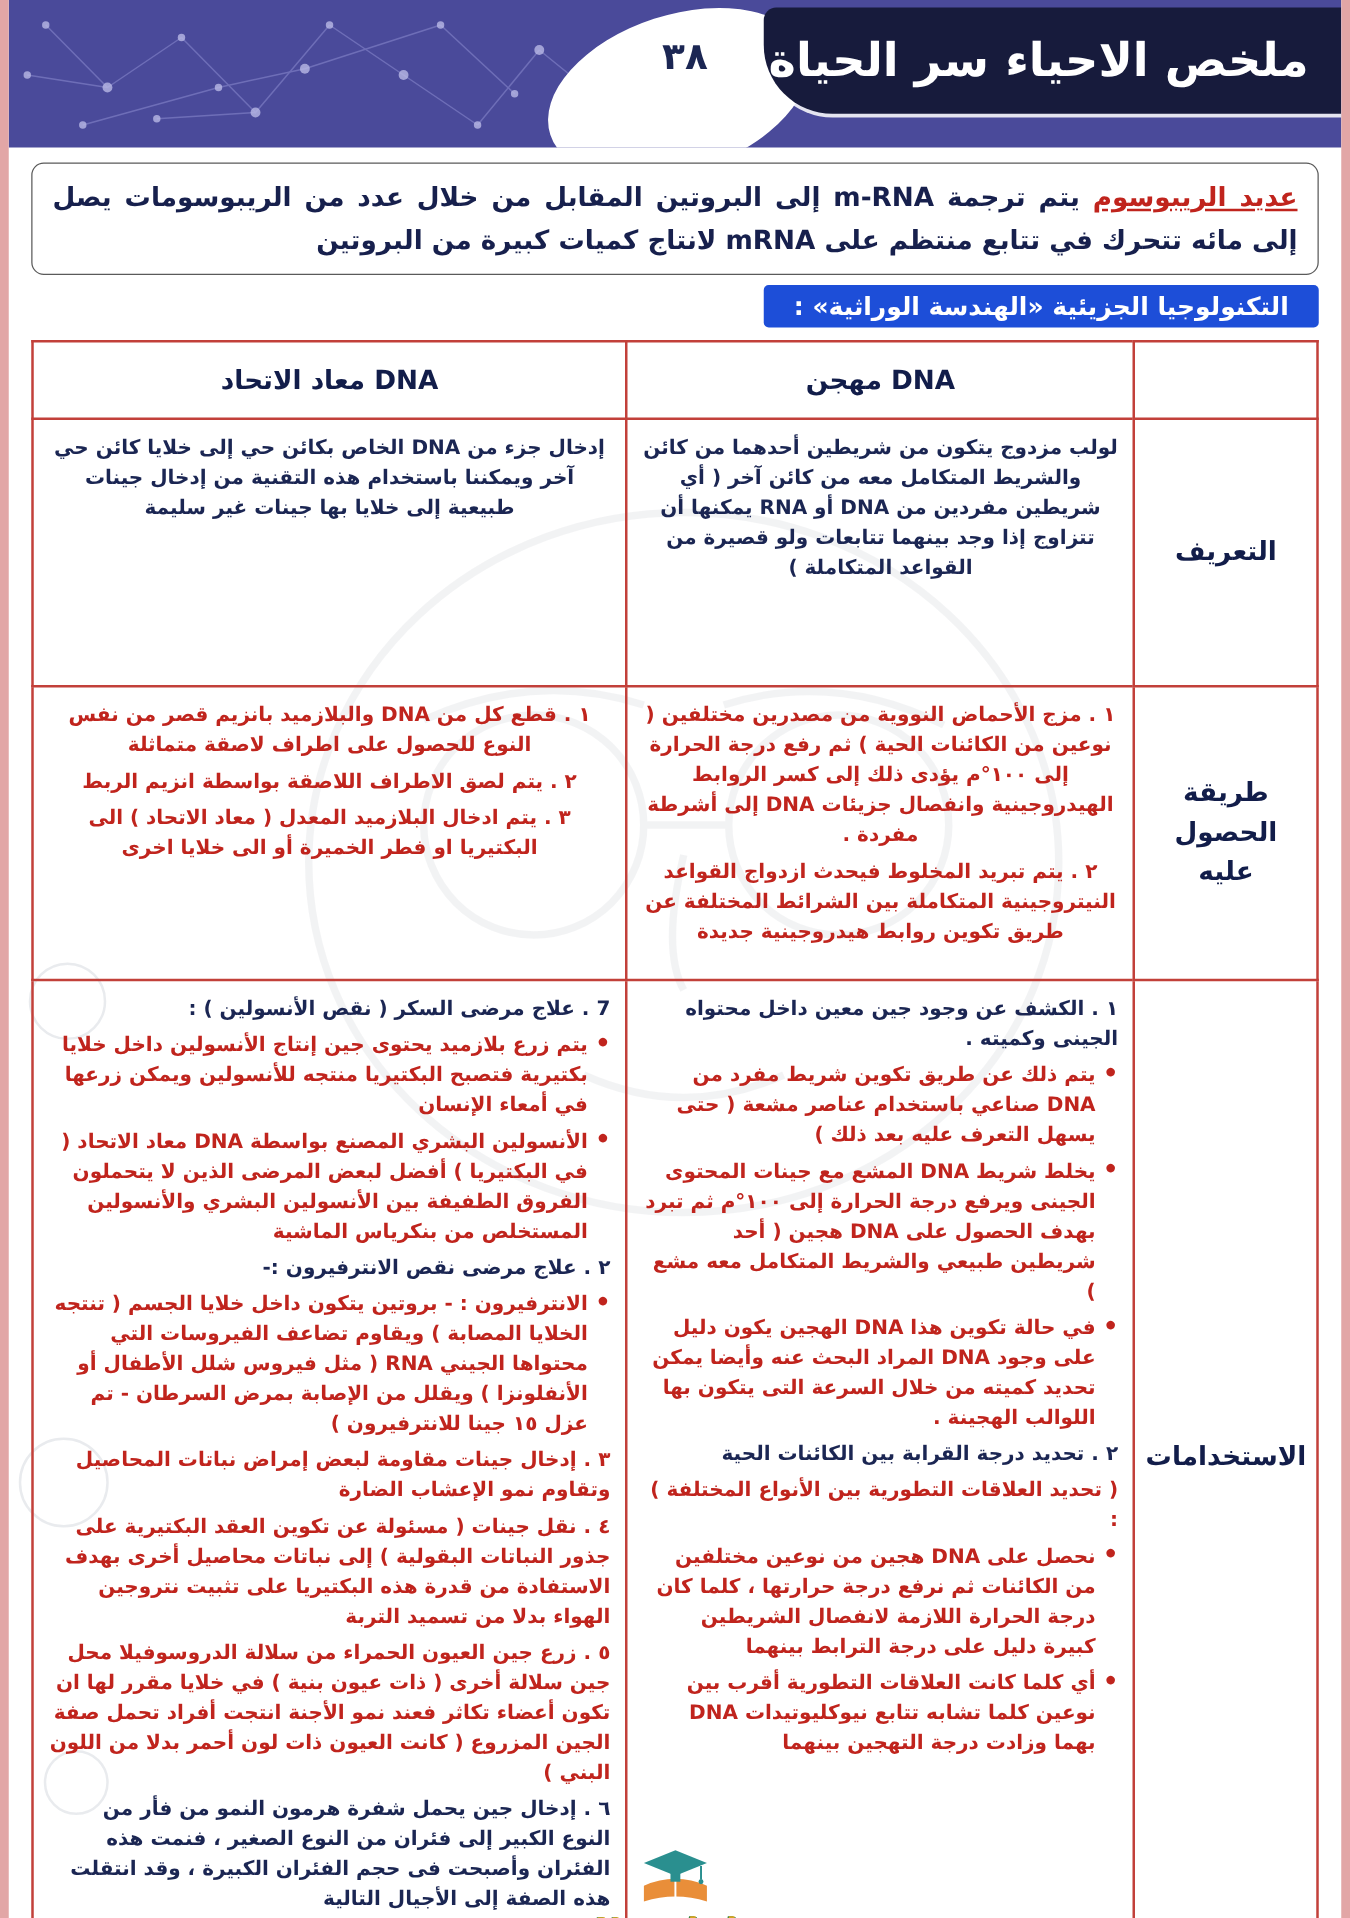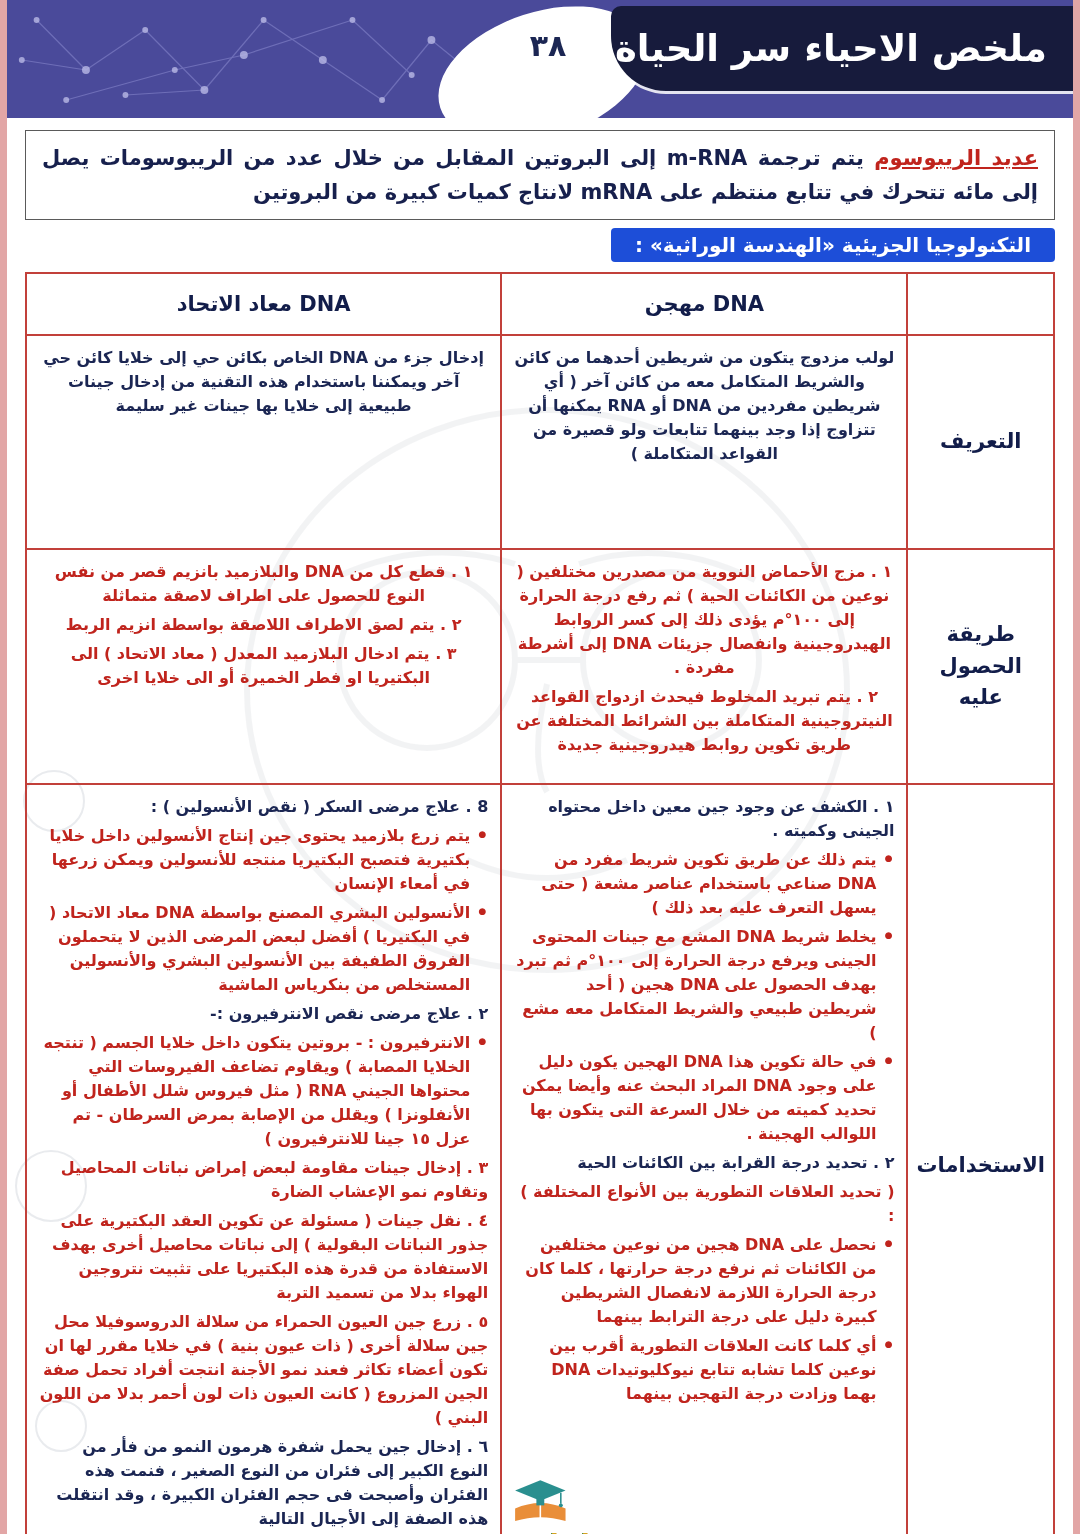--- a/index.html
+++ b/index.html
@@ -29,21 +29,21 @@
     position:absolute;top:12px;left:428px;width:215px;height:125px;background:#ffffff;
     border-radius:50%;transform:rotate(-18deg);z-index:2;
   }
   .banner-number{
     position:absolute;top:28px;left:505px;width:72px;text-align:center;
     font-size:30px;font-weight:bold;color:#1b2653;z-index:4;
   }
 
   
   .intro-box{
-    margin:12px 18px 8px;border:1.6px solid #5a5a5a;border-radius:0;
+    margin:12px 18px 8px;border:1.6px solid #5a5a5a;border-radius:10px;
     padding:10px 16px;background:#fff;position:relative;z-index:2;
   }
   .intro-text{font-size:21px;font-weight:bold;color:#17204d;line-height:1.62;text-align:justify}
   .intro-lead{color:#c0241d;text-decoration:underline}
 
   
   .section-title-bar{
     width:fit-content;margin:6px 18px 10px auto;margin-right:18px;
     background:#1d4ed8;color:#ffffff;font-weight:bold;font-size:20px;
     padding:5px 24px;border-radius:4px;position:relative;z-index:2;
@@ -216,21 +216,21 @@
                 <div class="cell-item red bullet"><span class="dot">●</span><span>يخلط شريط DNA المشع مع جينات المحتوى الجينى ويرفع درجة الحرارة إلى ١٠٠°م ثم تبرد بهدف الحصول على DNA هجين ( أحد شريطين طبيعي والشريط المتكامل معه مشع )</span></div>
                 <div class="cell-item red bullet"><span class="dot">●</span><span>في حالة تكوين هذا DNA الهجين يكون دليل على وجود DNA المراد البحث عنه وأيضا يمكن تحديد كميته من خلال السرعة التى يتكون بها اللوالب الهجينة .</span></div>
                 <div class="cell-item navy"><span>٢ . تحديد درجة القرابة بين الكائنات الحية</span></div>
                 <div class="cell-item red"><span>( تحديد العلاقات التطورية بين الأنواع المختلفة ) :</span></div>
                 <div class="cell-item red bullet"><span class="dot">●</span><span>نحصل على DNA هجين من نوعين مختلفين من الكائنات ثم نرفع درجة حرارتها ، كلما كان درجة الحرارة اللازمة لانفصال الشريطين كبيرة دليل على درجة الترابط بينهما</span></div>
                 <div class="cell-item red bullet"><span class="dot">●</span><span>أي كلما كانت العلاقات التطورية أقرب بين نوعين كلما تشابه تتابع نيوكليوتيدات DNA بهما وزادت درجة التهجين بينهما</span></div>
               </div>
             </td>
           <td>
               <div>
-                <div class="cell-item navy"><span>8 . علاج مرضى السكر ( نقص الأنسولين ) :</span></div>
+                <div class="cell-item navy"><span>7 . علاج مرضى السكر ( نقص الأنسولين ) :</span></div>
                 <div class="cell-item red bullet"><span class="dot">●</span><span>يتم زرع بلازميد يحتوى جين إنتاج الأنسولين داخل خلايا بكتيرية فتصبح البكتيريا منتجه للأنسولين ويمكن زرعها في أمعاء الإنسان</span></div>
                 <div class="cell-item red bullet"><span class="dot">●</span><span>الأنسولين البشري المصنع بواسطة DNA معاد الاتحاد ( في البكتيريا ) أفضل لبعض المرضى الذين لا يتحملون الفروق الطفيفة بين الأنسولين البشري والأنسولين المستخلص من بنكرياس الماشية</span></div>
                 <div class="cell-item navy"><span>٢ . علاج مرضى نقص الانترفيرون :-</span></div>
                 <div class="cell-item red bullet"><span class="dot">●</span><span>الانترفيرون : - بروتين يتكون داخل خلايا الجسم ( تنتجه الخلايا المصابة ) ويقاوم تضاعف الفيروسات التي محتواها الجيني RNA ( مثل فيروس شلل الأطفال أو الأنفلونزا ) ويقلل من الإصابة بمرض السرطان - تم عزل ١٥ جينا للانترفيرون )</span></div>
                 <div class="cell-item red"><span>٣ . إدخال جينات مقاومة لبعض إمراض نباتات المحاصيل وتقاوم نمو الإعشاب الضارة</span></div>
                 <div class="cell-item red"><span>٤ . نقل جينات ( مسئولة عن تكوين العقد البكتيرية على جذور النباتات البقولية ) إلى نباتات محاصيل أخرى بهدف الاستفادة من قدرة هذه البكتيريا على تثبيت نتروجين الهواء بدلا من تسميد التربة</span></div>
                 <div class="cell-item red"><span>٥ . زرع جين العيون الحمراء من سلالة الدروسوفيلا محل جين سلالة أخرى ( ذات عيون بنية ) في خلايا مقرر لها ان تكون أعضاء تكاثر فعند نمو الأجنة انتجت أفراد تحمل صفة الجين المزروع ( كانت العيون ذات لون أحمر بدلا من اللون البني )</span></div>
                 <div class="cell-item navy"><span>٦ . إدخال جين يحمل شفرة هرمون النمو من فأر من النوع الكبير إلى فئران من النوع الصغير ، فنمت هذه الفئران وأصبحت فى حجم الفئران الكبيرة ، وقد انتقلت هذه الصفة إلى الأجيال التالية</span></div>
               </div>
             </td>

